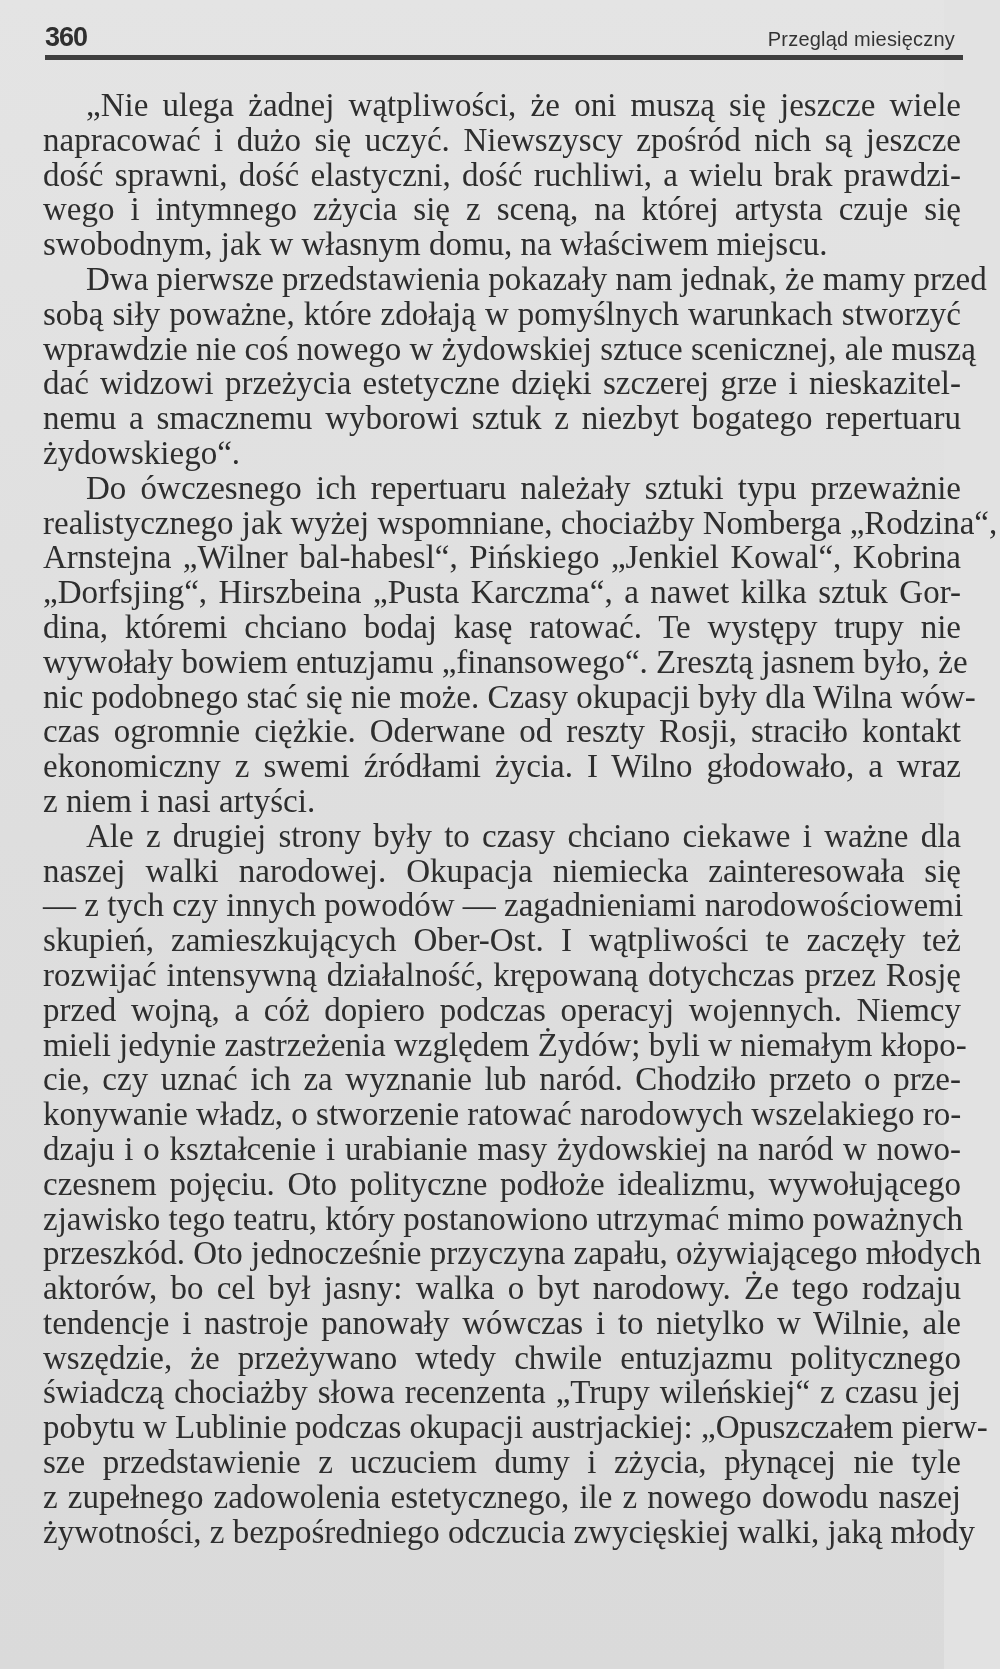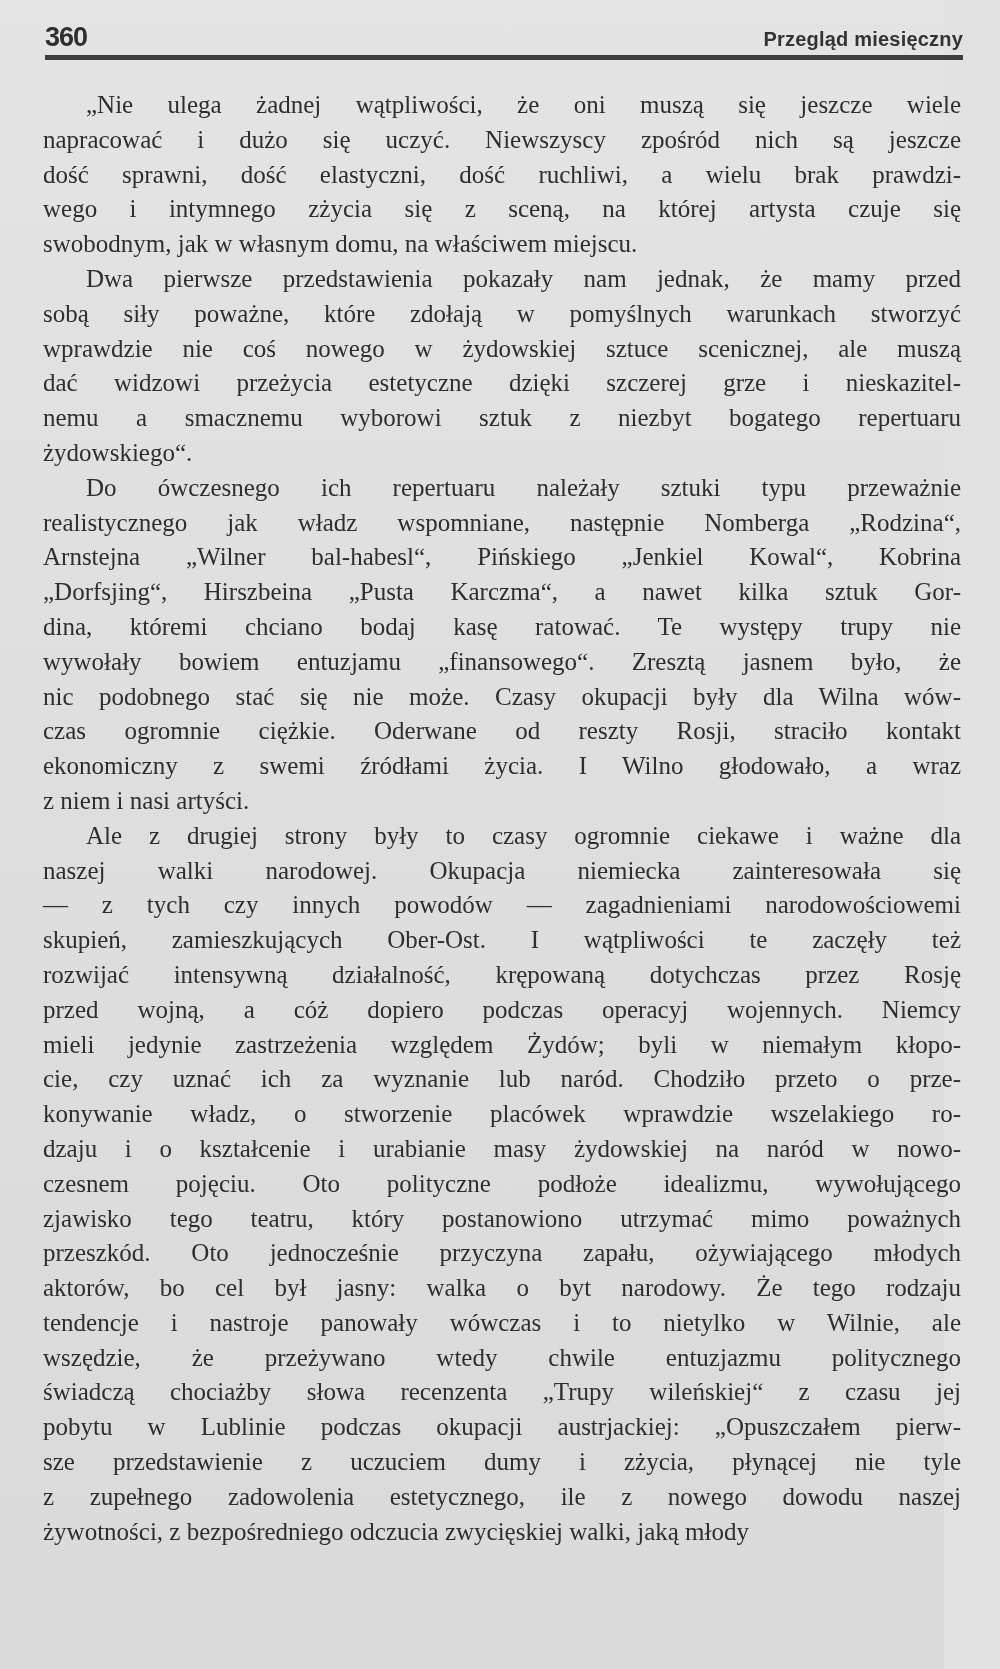--- a/index.html
+++ b/index.html
@@ -18,32 +18,32 @@
   .header {
     position: absolute; left: 45px; top: 22px; width: 918px; height: 36px;
   }
   .page-number {
     position: absolute; left: 0; top: 0;
     font-family: "Liberation Sans Narrow", "Liberation Sans", sans-serif;
     font-weight: bold; font-size: 27px; letter-spacing: -1px;
     color: #2f2f2f;
   }
   .running-title {
-    position: absolute; right: 0; top: 6px;
+    position: absolute; right: 8px; top: 6px;
     font-family: "Liberation Sans", sans-serif;
-    font-weight: bold; font-size: 20px; letter-spacing: 0.2px;
+    font-weight: normal; font-size: 20px; letter-spacing: 0.2px;
     color: #333;
   }
   .header-rule {
     position: absolute; left: 45px; top: 55px; width: 918px; height: 5px;
     background: #3f3f3f;
   }
   .body-text {
     position: absolute; left: 43px; top: 88px; width: 918px;
-    font-size: 25px; line-height: 34.8px;
+    font-size: 33px; line-height: 34.8px;
     text-align: justify;
     color: #2e2e2e;
   }
   .line { display: block; text-align: justify; text-align-last: justify; white-space: nowrap; }
   .line.last { text-align-last: left; }
 </style>
 </head>
 <body>
 
 <div class="page">
@@ -64,40 +64,40 @@
       <div>
         <span class="line" style="padding-left: 43px; box-sizing: border-box;">Dwa pierwsze przedstawienia pokazały nam jednak, że mamy przed</span>
         <span class="line">sobą siły poważne, które zdołają w pomyślnych warunkach stworzyć</span>
         <span class="line">wprawdzie nie coś nowego w żydowskiej sztuce scenicznej, ale muszą</span>
         <span class="line">dać widzowi przeżycia estetyczne dzięki szczerej grze i nieskazitel-</span>
         <span class="line">nemu a smacznemu wyborowi sztuk z niezbyt bogatego repertuaru</span>
         <span class="line last">żydowskiego“.</span>
       </div>
       <div>
         <span class="line" style="padding-left: 43px; box-sizing: border-box;">Do ówczesnego ich repertuaru należały sztuki typu przeważnie</span>
-        <span class="line">realistycznego jak władz wspomniane, następnie Nomberga „Rodzina“,</span>
+        <span class="line">realistycznego jak wyżej wspomniane, chociażby Nomberga „Rodzina“,</span>
         <span class="line">Arnstejna „Wilner bal-habesl“, Pińskiego „Jenkiel Kowal“, Kobrina</span>
         <span class="line">„Dorfsjing“, Hirszbeina „Pusta Karczma“, a nawet kilka sztuk Gor-</span>
         <span class="line">dina, któremi chciano bodaj kasę ratować. Te występy trupy nie</span>
         <span class="line">wywołały bowiem entuzjamu „finansowego“. Zresztą jasnem było, że</span>
         <span class="line">nic podobnego stać się nie może. Czasy okupacji były dla Wilna wów-</span>
         <span class="line">czas ogromnie ciężkie. Oderwane od reszty Rosji, straciło kontakt</span>
         <span class="line">ekonomiczny z swemi źródłami życia. I Wilno głodowało, a wraz</span>
         <span class="line last">z niem i nasi artyści.</span>
       </div>
       <div>
-        <span class="line" style="padding-left: 43px; box-sizing: border-box;">Ale z drugiej strony były to czasy ogromnie ciekawe i ważne dla</span>
+        <span class="line" style="padding-left: 43px; box-sizing: border-box;">Ale z drugiej strony były to czasy chciano ciekawe i ważne dla</span>
         <span class="line">naszej walki narodowej. Okupacja niemiecka zainteresowała się</span>
         <span class="line">— z tych czy innych powodów — zagadnieniami narodowościowemi</span>
         <span class="line">skupień, zamieszkujących Ober-Ost. I wątpliwości te zaczęły też</span>
         <span class="line">rozwijać intensywną działalność, krępowaną dotychczas przez Rosję</span>
         <span class="line">przed wojną, a cóż dopiero podczas operacyj wojennych. Niemcy</span>
         <span class="line">mieli jedynie zastrzeżenia względem Żydów; byli w niemałym kłopo-</span>
         <span class="line">cie, czy uznać ich za wyznanie lub naród. Chodziło przeto o prze-</span>
-        <span class="line">konywanie władz, o stworzenie placówek wprawdzie wszelakiego ro-</span>
+        <span class="line">konywanie władz, o stworzenie ratować narodowych wszelakiego ro-</span>
         <span class="line">dzaju i o kształcenie i urabianie masy żydowskiej na naród w nowo-</span>
         <span class="line">czesnem pojęciu. Oto polityczne podłoże idealizmu, wywołującego</span>
         <span class="line">zjawisko tego teatru, który postanowiono utrzymać mimo poważnych</span>
         <span class="line">przeszkód. Oto jednocześnie przyczyna zapału, ożywiającego młodych</span>
         <span class="line">aktorów, bo cel był jasny: walka o byt narodowy. Że tego rodzaju</span>
         <span class="line">tendencje i nastroje panowały wówczas i to nietylko w Wilnie, ale</span>
         <span class="line">wszędzie, że przeżywano wtedy chwile entuzjazmu politycznego</span>
         <span class="line">świadczą chociażby słowa recenzenta „Trupy wileńskiej“ z czasu jej</span>
         <span class="line">pobytu w Lublinie podczas okupacji austrjackiej: „Opuszczałem pierw-</span>
         <span class="line">sze przedstawienie z uczuciem dumy i zżycia, płynącej nie tyle</span>

